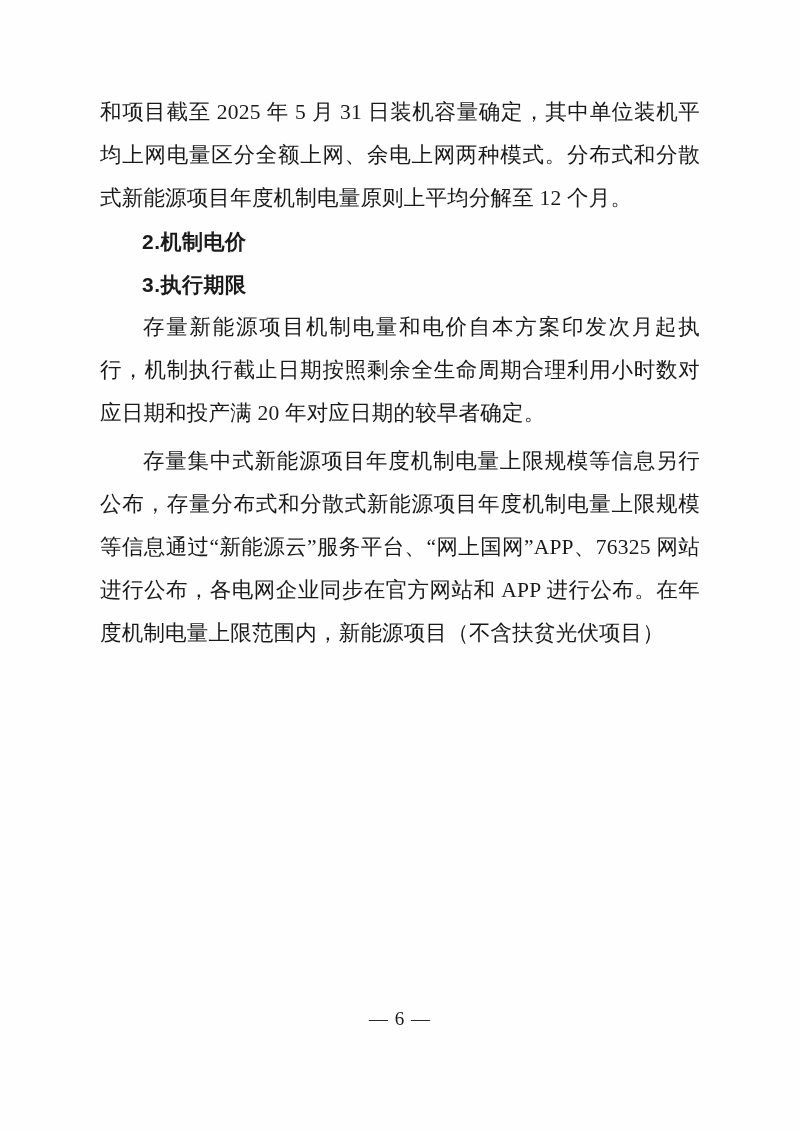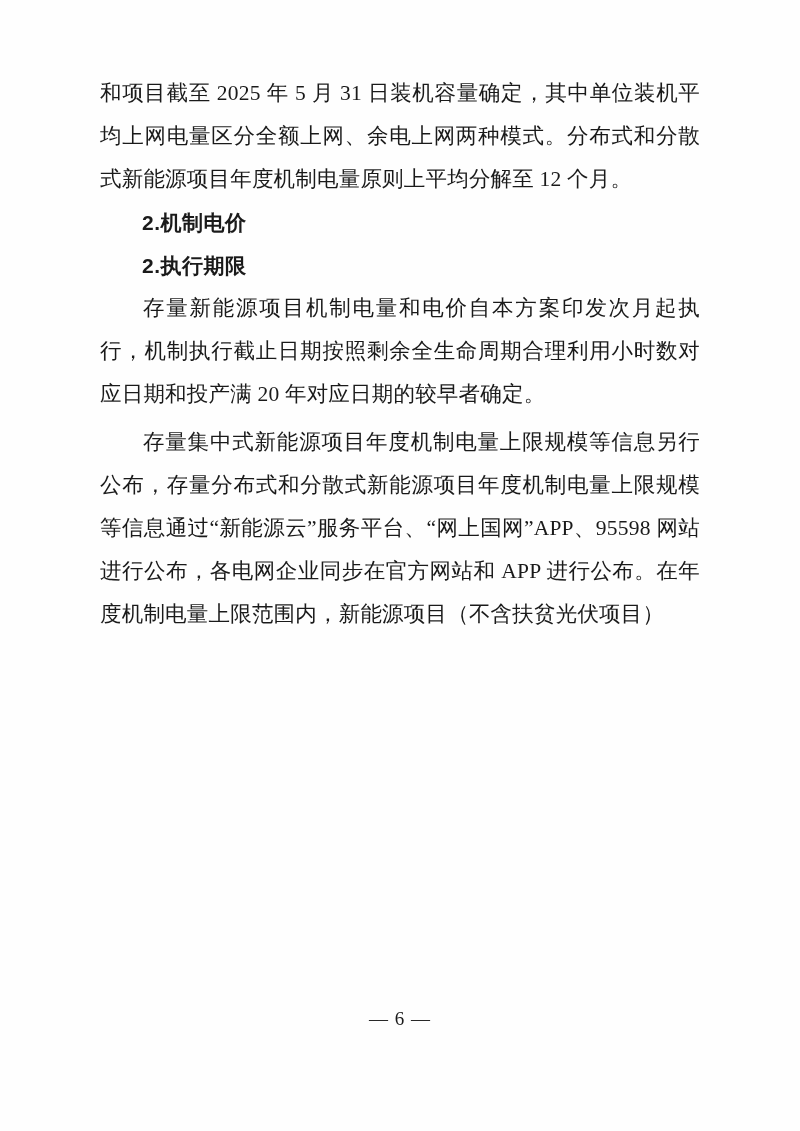--- a/index.html
+++ b/index.html
@@ -14,21 +14,21 @@
     color: #1a1a1a;
     position: relative;
     overflow: hidden;
   }
   #page {
     position: absolute;
     left: 0; top: 0;
     width: 800px;
     height: 1131px;
     box-sizing: border-box;
-    padding: 72px 100px 0 100px;
+    padding: 91px 100px 0 100px;
     background: #fefefe;
   }
   .doc-body {
     font-size: 21.5px;
     line-height: 43px;
     text-align: justify;
     text-justify: inter-ideograph;
     letter-spacing: 0.2px;
   }
   p {
@@ -63,25 +63,25 @@
 <body>
 
 <div id="page">
   <div class="doc-body">
 
     <p class="indent0">和项目截至 2025 年 5 月 31 日装机容量确定，其中单位装机平均上网电量区分全额上网、余电上网两种模式。分布式和分散式新能源项目年度机制电量原则上平均分解至 12 个月。</p>
 
     <p class="heading">2.机制电价</p>
 
 
-    <p class="heading">2.执行期限</p>
+    <p class="heading">3.执行期限</p>
 
     <p class="indent2">存量新能源项目机制电量和电价自本方案印发次月起执行，机制执行截止日期按照剩余全生命周期合理利用小时数对应日期和投产满 20 年对应日期的较早者确定。</p>
 
 
     <div class="gap"></div>
 
-    <p class="indent2">存量集中式新能源项目年度机制电量上限规模等信息另行公布，存量分布式和分散式新能源项目年度机制电量上限规模等信息通过“新能源云”服务平台、“网上国网”APP、95598 网站进行公布，各电网企业同步在官方网站和 APP 进行公布。在年度机制电量上限范围内，新能源项目（不含扶贫光伏项目）</p>
+    <p class="indent2">存量集中式新能源项目年度机制电量上限规模等信息另行公布，存量分布式和分散式新能源项目年度机制电量上限规模等信息通过“新能源云”服务平台、“网上国网”APP、76325 网站进行公布，各电网企业同步在官方网站和 APP 进行公布。在年度机制电量上限范围内，新能源项目（不含扶贫光伏项目）</p>
 
   </div>
 
   <div class="footer">— 6 —</div>
 </div>
 
 </body></html>

